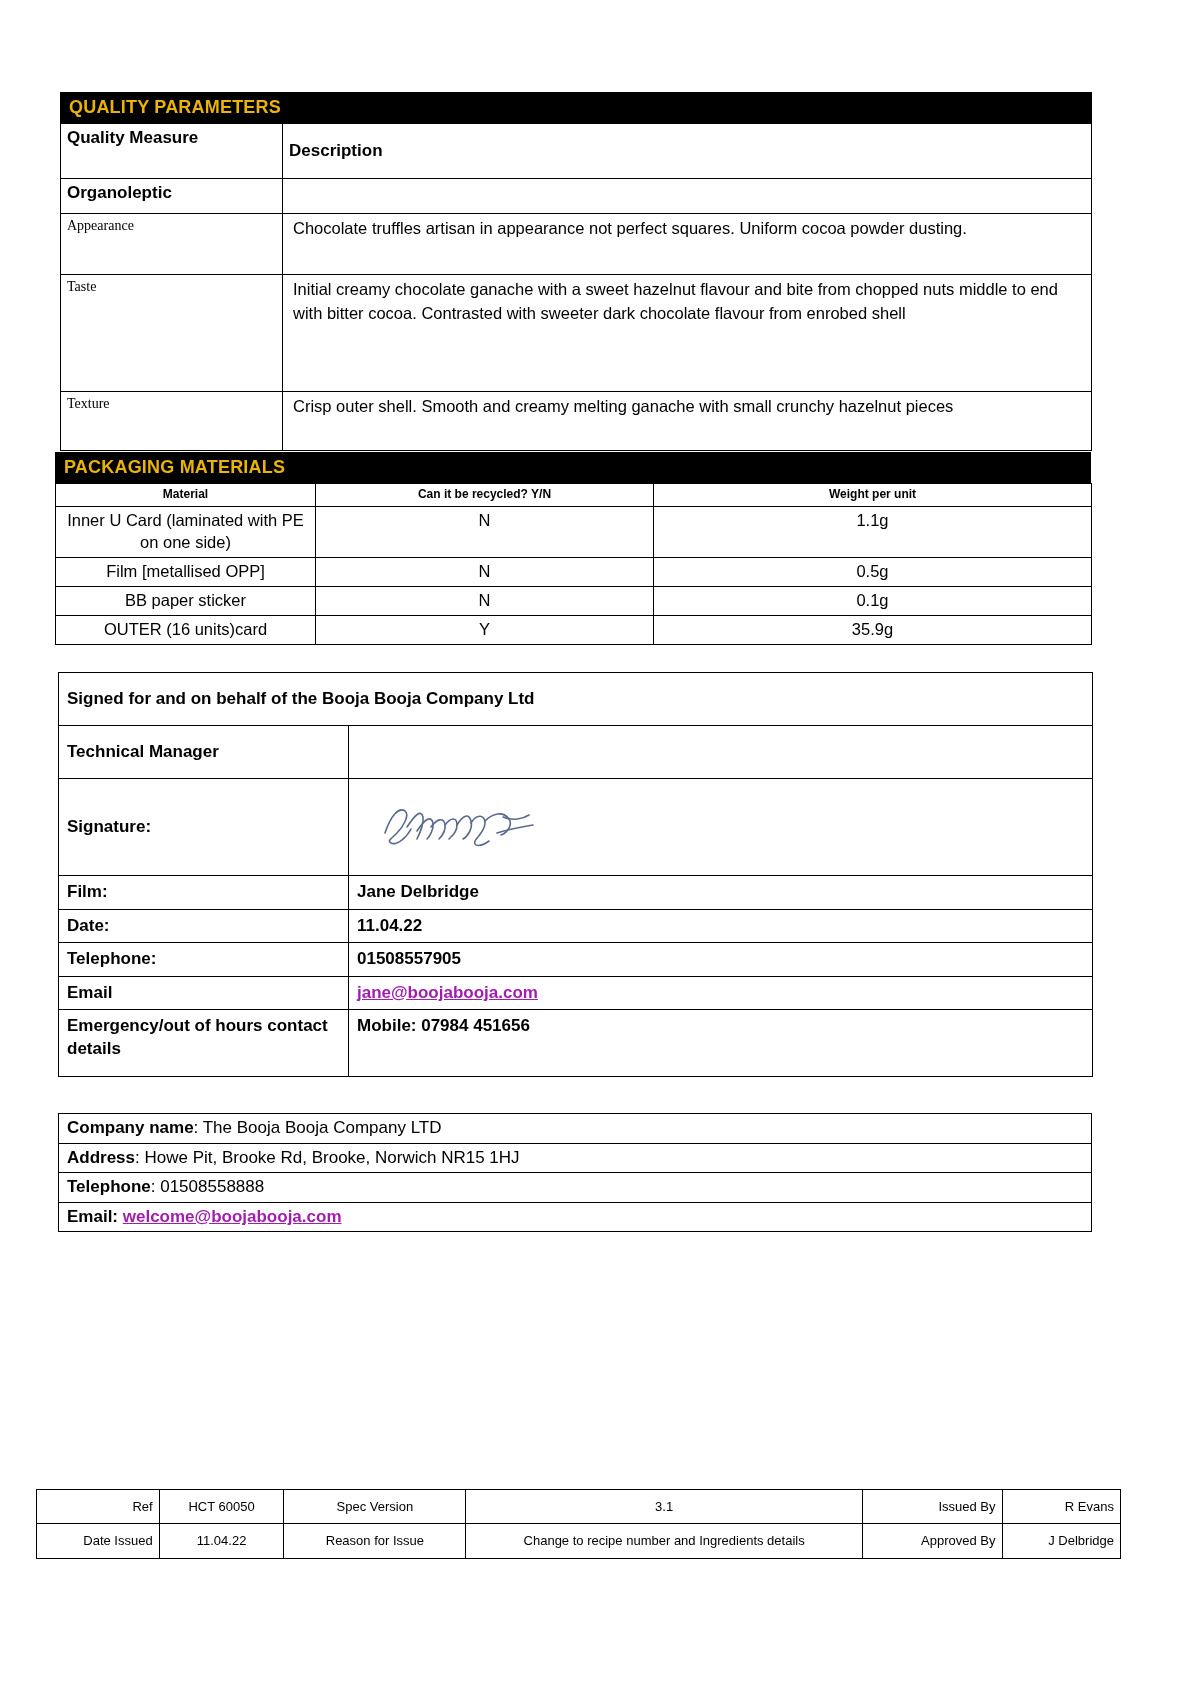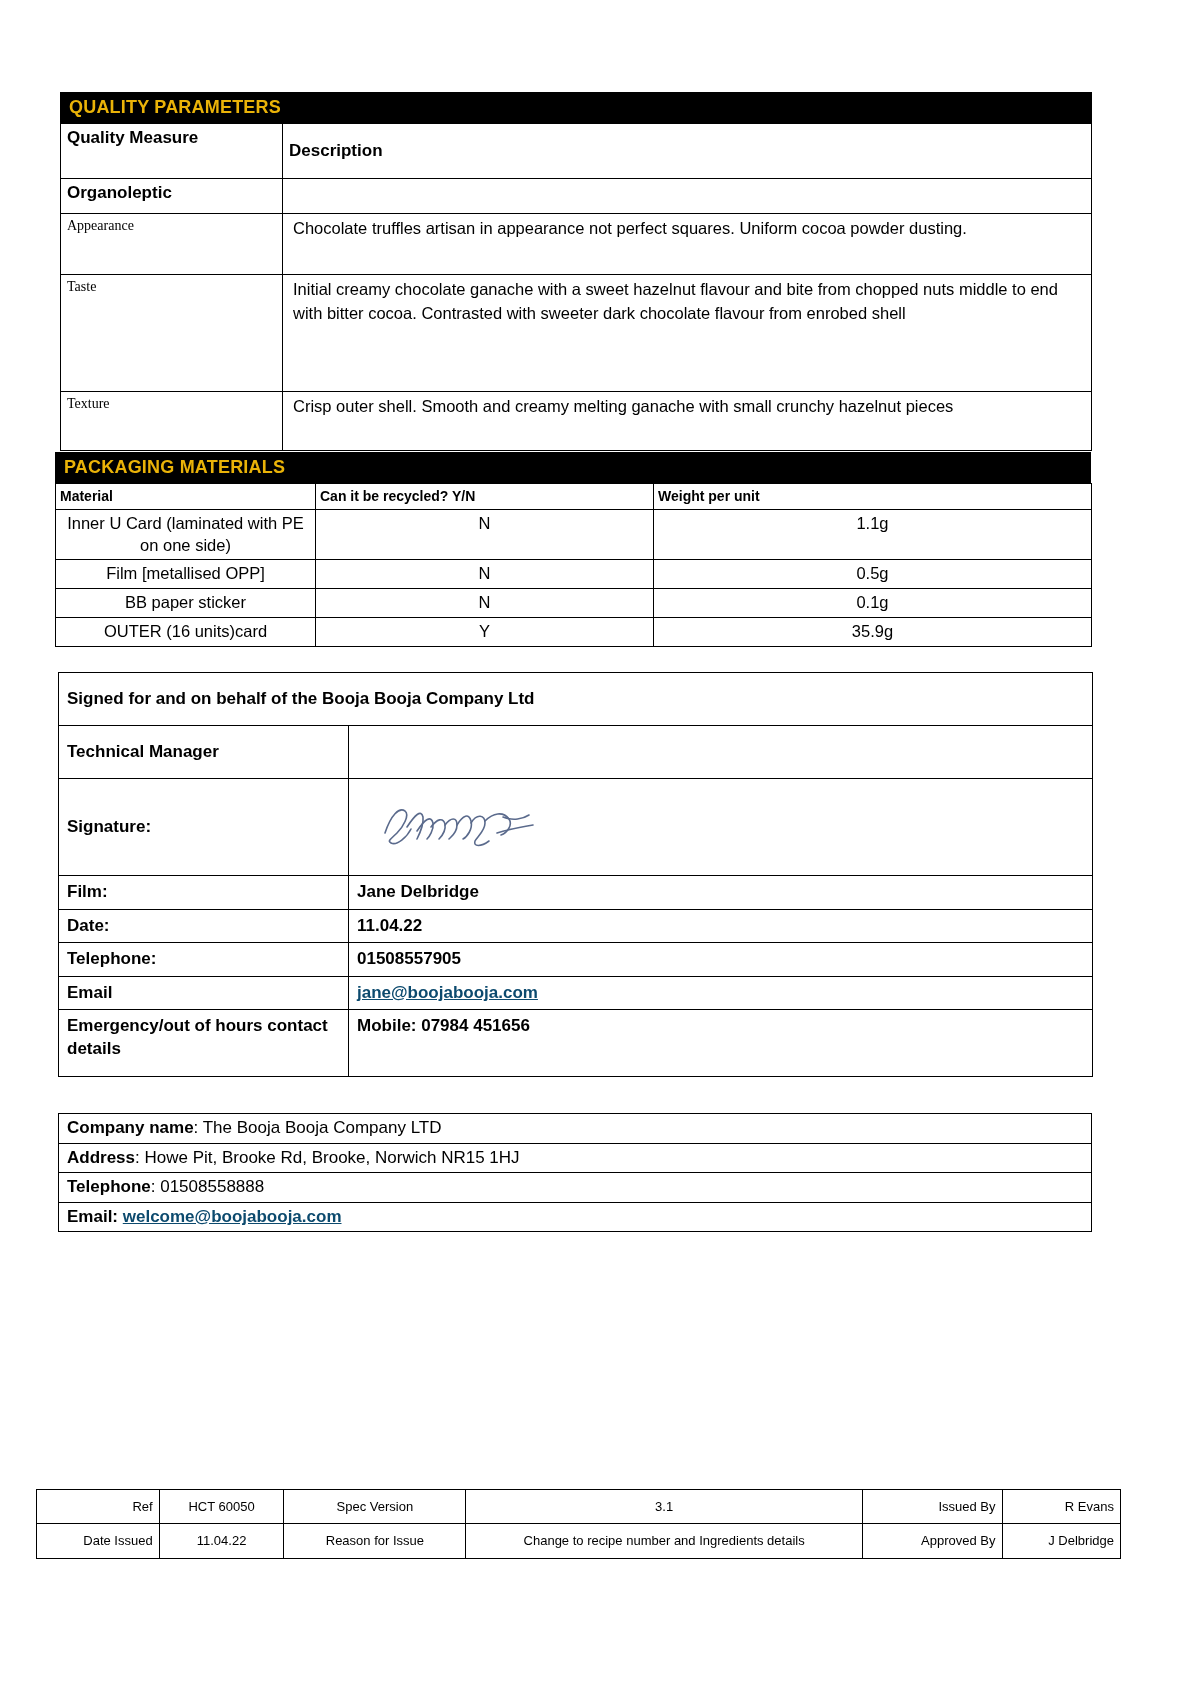--- a/index.html
+++ b/index.html
@@ -88,23 +88,23 @@
     position: absolute;
     left: 55px;
     top: 452px;
     width: 1036px;
   }
   #packaging-table { width: 1036px; }
   #packaging-table col.m { width: 260px; }
   #packaging-table col.r { width: 338px; }
   #packaging-table col.w { width: 438px; }
   #packaging-table th {
-    text-align: left;
-    font-weight: bold;
-    font-size: 14px;
+    text-align: center;
+    font-weight: bold;
+    font-size: 12px;
     padding: 3px 4px;
   }
   #packaging-table td {
     text-align: center;
     font-size: 16.5px;
     padding: 3px 4px;
     vertical-align: top;
   }
 
   
@@ -113,21 +113,21 @@
     left: 58px;
     top: 672px;
     width: 1034px;
   }
   #sign-table { width: 1034px; }
   #sign-table col.l { width: 290px; }
   #sign-table col.r { width: 744px; }
   #sign-table td { font-size: 17px; padding: 5px 8px; }
   #sign-table .b { font-weight: bold; }
   .email-link {
-    color: #0c4a6e;
+    color: #a21caf;
     text-decoration: underline;
     font-weight: bold;
   }
   .sig-row td { height: 86px; vertical-align: middle; }
   .sig-img {
     display: block;
     margin-left: 20px;
     width: 170px;
     height: 60px;
   }

